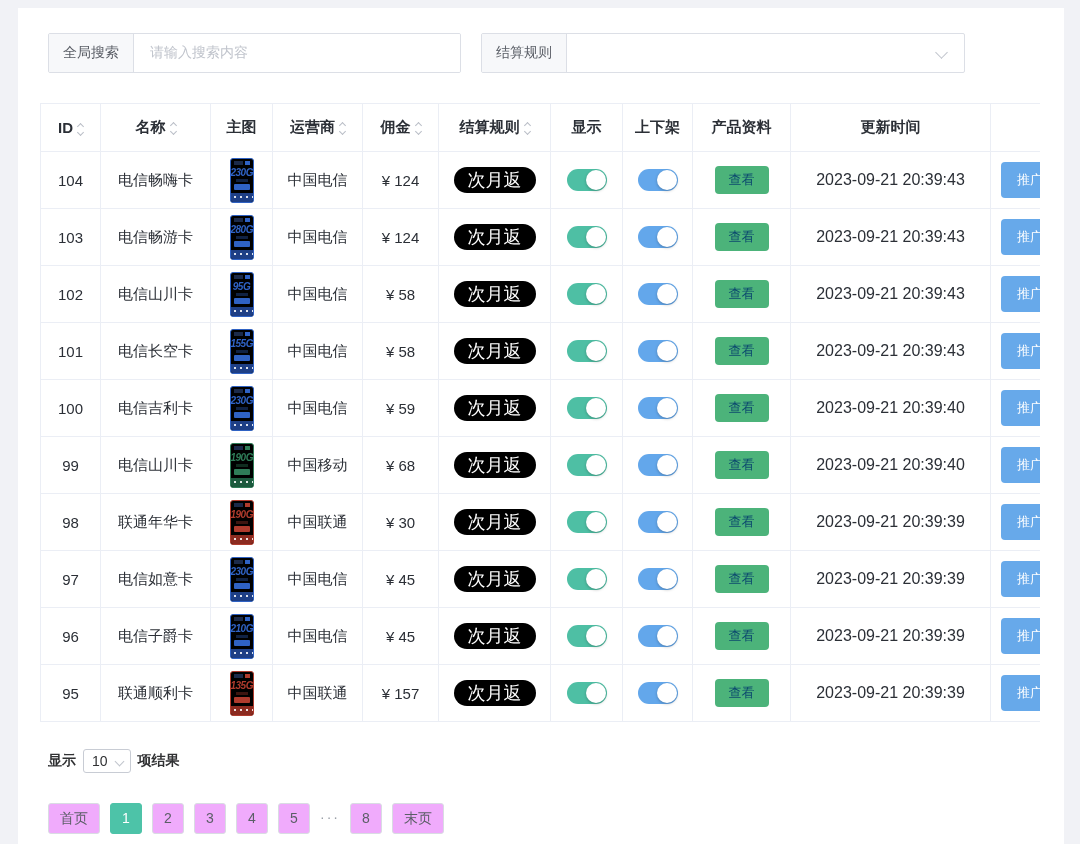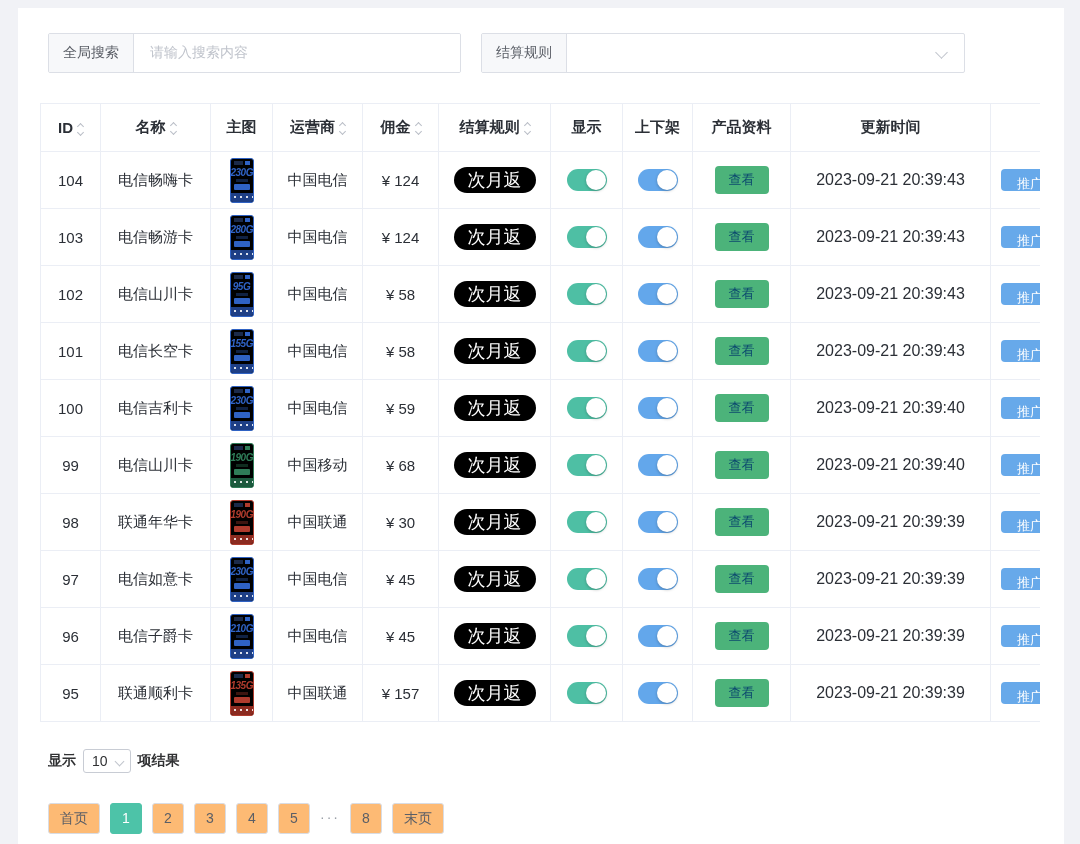--- a/index.html
+++ b/index.html
@@ -101,39 +101,39 @@
 
   .btn-view {
     display:inline-block; background:#4CB37A; color:#0c4a6e; font-size:13px;
     padding:7px 14px; border-radius:4px; border:none; line-height:14px; cursor:pointer;
     font-family:"Liberation Sans", sans-serif;
   }
   .cell-time { font-size:16px; }
   .cell-act { text-align:left !important; }
   .btn-promote {
     display:inline-block; background:#67A9EA; color:#fff; font-size:13px;
-    width:58px; height:22px; line-height:30px; text-align:center;
+    width:58px; height:36px; line-height:30px; text-align:center;
     border-radius:4px; border:none; margin-left:10px; cursor:pointer;
     font-family:"Liberation Sans", sans-serif;
   }
 
   
   .info { margin:27px 0 0 30px; font-size:14px; font-weight:bold; color:#303133;
           display:flex; align-items:center; gap:7px; }
   .psize {
     position:relative; border:1px solid #C8CCD4; border-radius:3px;
     padding:3px 22px 3px 8px; font-size:14px; font-weight:normal; color:#303133;
     background:#fff; cursor:pointer;text-align:right;
   }
   .psize .chev { width:7px; height:7px; position:absolute; right:7px; top:8px; }
 
   .pagination { margin:30px 0 0 30px; display:flex; gap:10px; align-items:center; }
   .pg {
     min-width:32px; height:31px; line-height:29px; padding:0 11px;
-    border:1px solid #D9DCE3; border-radius:3px; background:#fdba74;
+    border:1px solid #D9DCE3; border-radius:3px; background:#f0abfc;
     font-size:14px; color:#5A5E66; text-align:center; cursor:pointer;
   }
   .pg.num { padding:0 6px; }
   .pg.active { background:#4DC3A8; border-color:#4DC3A8; color:#fff; }
   .pg.ellipsis { border:none; background:transparent; min-width:16px; padding:0;
                  color:#9AA0A8; letter-spacing:2px; cursor:default; }
 </style>
 </head>
 <body>
 

